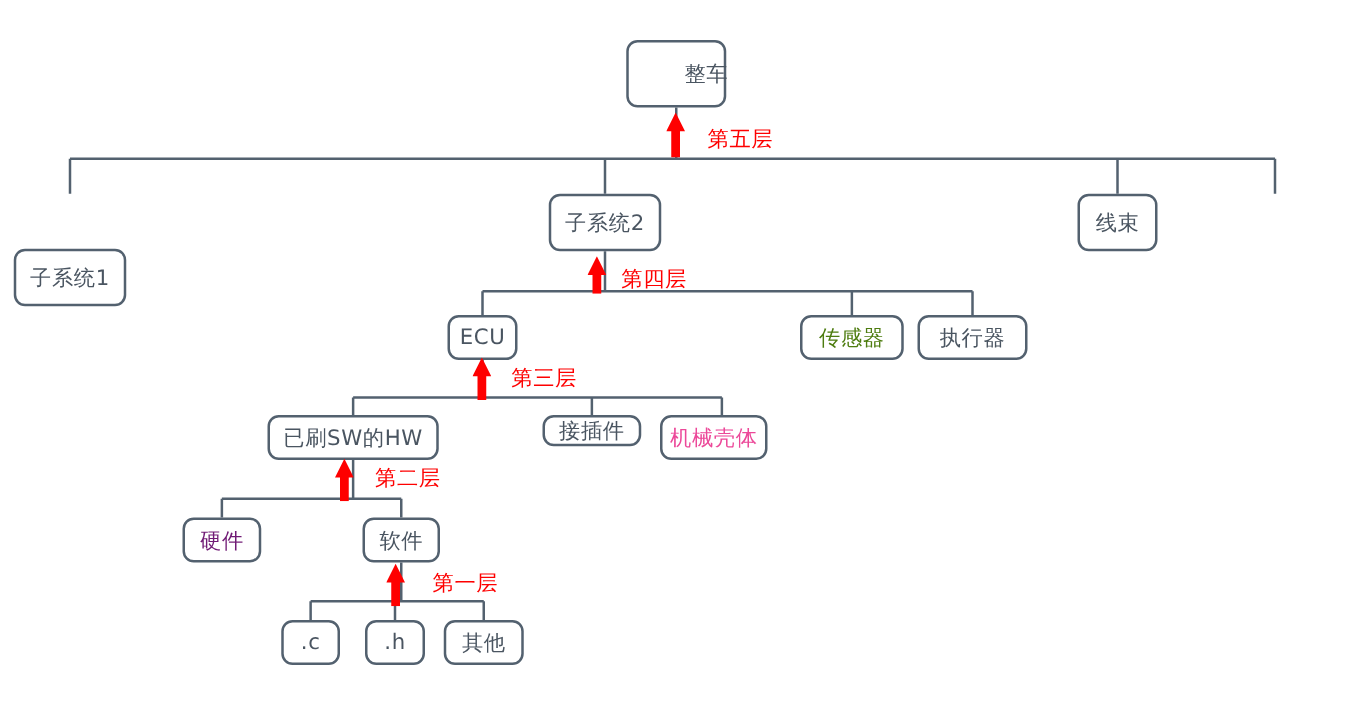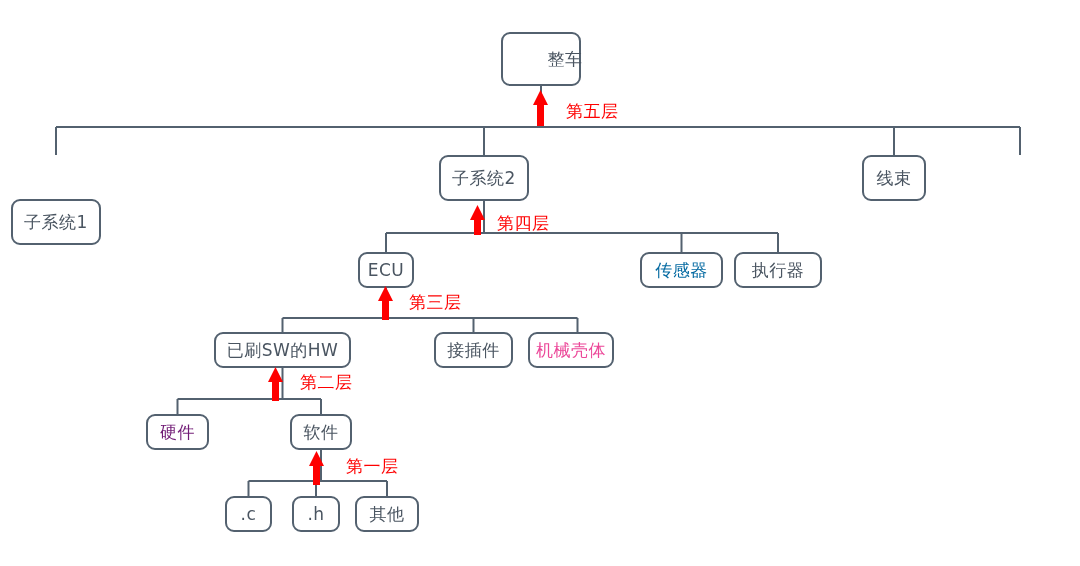--- a/index.html
+++ b/index.html
@@ -93,30 +93,30 @@
     </div>
     <div class="node" style="left: 439px; top: 155px; width: 90px; height: 46px; border-color: rgb(83, 97, 111); color: rgb(74, 85, 97);">
       <span>子系统2</span>
     </div>
     <div class="node" style="left: 862px; top: 155px; width: 64px; height: 46px; border-color: rgb(83, 97, 111); color: rgb(74, 85, 97);">
       <span>线束</span>
     </div>
     <div class="node" style="left: 358px; top: 252px; width: 56px; height: 36px; border-color: rgb(83, 97, 111); color: rgb(74, 85, 97);">
       <span>ECU</span>
     </div>
-    <div class="node" style="left: 640px; top: 252px; width: 83px; height: 36px; border-color: rgb(83, 97, 111); color: #0369a1;">
+    <div class="node" style="left: 640px; top: 252px; width: 83px; height: 36px; border-color: rgb(83, 97, 111); color: #4d7c0f;">
       <span>传感器</span>
     </div>
     <div class="node" style="left: 734px; top: 252px; width: 88px; height: 36px; border-color: rgb(83, 97, 111); color: rgb(74, 85, 97);">
       <span>执行器</span>
     </div>
     <div class="node" style="left: 214px; top: 332px; width: 137px; height: 36px; border-color: rgb(83, 97, 111); color: rgb(74, 85, 97);">
       <span>已刷SW的HW</span>
     </div>
-    <div class="node" style="left: 434px; top: 332px; width: 79px; height: 36px; border-color: rgb(83, 97, 111); color: rgb(74, 85, 97);">
+    <div class="node" style="left: 434px; top: 332px; width: 79px; height: 25px; border-color: rgb(83, 97, 111); color: rgb(74, 85, 97);">
       <span>接插件</span>
     </div>
     <div class="node" style="left: 528px; top: 332px; width: 86px; height: 36px; border-color: rgb(83, 97, 111); color: #ec4899;">
       <span>机械壳体</span>
     </div>
     <div class="node" style="left: 146px; top: 414px; width: 63px; height: 36px; border-color: rgb(83, 97, 111); color: #701a75;">
       <span>硬件</span>
     </div>
     <div class="node" style="left: 290px; top: 414px; width: 62px; height: 36px; border-color: rgb(83, 97, 111); color: rgb(74, 85, 97); align-items: center;">
       <span>软件</span>

